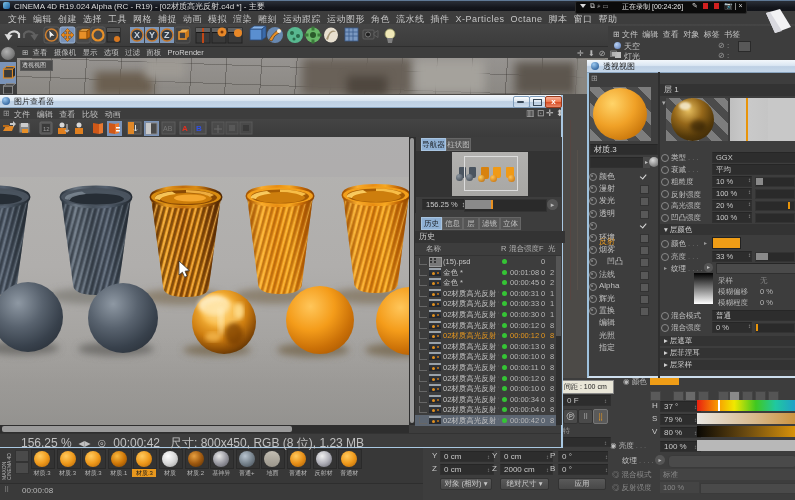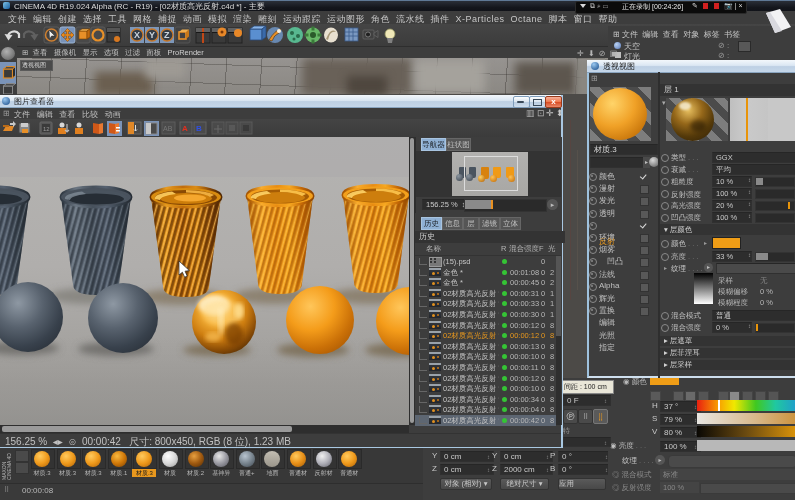--- a/index.html
+++ b/index.html
@@ -283,21 +283,21 @@
 <div class="ab txt" style="left:550px;top:451px;font-size:8px;color:#c8c8c8">P</div>
 <div class="ab fld" style="left:558px;top:451px;width:46px;height:9px">0 °<span style="float:right;color:#888;font-size:6px">↕</span></div>
 <div class="ab txt" style="left:432px;top:464px;font-size:8px;color:#c8c8c8">Z</div>
 <div class="ab fld" style="left:440px;top:464px;width:46px;height:9px">0 cm<span style="float:right;color:#888;font-size:6px">↕</span></div>
 <div class="ab txt" style="left:492px;top:464px;font-size:8px;color:#c8c8c8">Z</div>
 <div class="ab fld" style="left:500px;top:464px;width:45px;height:9px">2000 cm<span style="float:right;color:#888;font-size:6px">↕</span></div>
 <div class="ab txt" style="left:550px;top:464px;font-size:8px;color:#c8c8c8">B</div>
 <div class="ab fld" style="left:558px;top:464px;width:46px;height:9px">0 °<span style="float:right;color:#888;font-size:6px">↕</span></div>
 <div class="ab" style="left:440px;top:478px;width:50px;height:10px;background:linear-gradient(#5a5a5a,#484848);border:1px solid #333;border-radius:2px;color:#c8c8c8;font-size:7.5px;line-height:10px;text-align:center">对象 (相对) ▾</div>
 <div class="ab" style="left:500px;top:478px;width:47px;height:10px;background:linear-gradient(#5a5a5a,#484848);border:1px solid #333;border-radius:2px;color:#c8c8c8;font-size:7.5px;line-height:10px;text-align:center">绝对尺寸 ▾</div>
-<div class="ab" style="left:558px;top:478px;width:46px;height:10px;background:linear-gradient(#5a5a5a,#484848);border:1px solid #333;border-radius:2px;color:#c8c8c8;font-size:7.5px;line-height:10px;text-align:left">应用</div>
+<div class="ab" style="left:558px;top:478px;width:46px;height:10px;background:linear-gradient(#5a5a5a,#484848);border:1px solid #333;border-radius:2px;color:#c8c8c8;font-size:7.5px;line-height:10px;text-align:center">应用</div>
 
 <div id="attrpanel" class="ab" style="left:608px;top:378px;width:187px;height:122px;background:#3d3d3d"></div>
 <div class="ab" style="left:561px;top:378px;width:47px;height:70px;background:#3d3d3d"></div>
 <div class="ab txt" style="left:623px;top:377px;font-size:7.5px;color:#b8b8b8">◉ 颜色</div>
 <div class="ab" style="left:650px;top:378px;width:29px;height:7px;background:#ef9d16"></div>
 <div class="ab" style="left:650px;top:391px;width:9px;height:8px;background:#5a5a5a;border:1px solid #444"></div>
 <div class="ab" style="left:673px;top:391px;width:9px;height:8px;background:#5a5a5a;border:1px solid #444"></div>
 <div class="ab" style="left:685px;top:391px;width:9px;height:8px;background:#6a6a6a;border:1px solid #444"></div>
 <div class="ab" style="left:698px;top:391px;width:9px;height:8px;background:#555;border:1px solid #444"></div>
 <div class="ab" style="left:718px;top:391px;width:9px;height:8px;background:#555;border:1px solid #444"></div>
@@ -585,21 +585,21 @@
  <path d="M179 124 l0 14 3.4-2.8 2.2 5 2.6-1.2 -2.2-4.8 4.4-.6z" fill="#fff" stroke="#222" stroke-width=".7"></path>
 </svg>
 
 <div class="ab" style="left:409px;top:137px;width:6px;height:288px;background:#2e2e2e"></div>
 <div class="ab" style="left:410px;top:138px;width:4px;height:285px;background:#9a9a9a;border-radius:2px"></div>
 
 <div class="ab" style="left:0;top:425px;width:409px;height:8px;background:#2e2e2e"></div>
 <div class="ab" style="left:2px;top:426px;width:290px;height:6px;background:#9a9a9a;border-radius:2px"></div>
 
 <div class="ab" style="left:0;top:433px;width:561px;height:13px;background:#3d3d3d;border-top:1px solid #333"></div>
-<div class="ab txt" style="left:5px;top:435px;font-size:10px;color:#c0c0c0">156.25 %&nbsp; ◂▸&nbsp; ⊙&nbsp; 00:00:42&nbsp;&nbsp; 尺寸: 800x450, RGB (8 位), 1.23 MB</div>
+<div class="ab txt" style="left:21px;top:435px;font-size:12px;color:#c0c0c0">156.25 %&nbsp; ◂▸&nbsp; ⊙&nbsp; 00:00:42&nbsp;&nbsp; 尺寸: 800x450, RGB (8 位), 1.23 MB</div>
 
 <div class="ab" style="left:415px;top:137px;width:146px;height:288px;background:#3d3d3d;border-left:1px solid #2e2e2e"></div>
 <div class="ab" style="left:421px;top:138px;width:23px;height:11px;background:#8fb0d4;border:1px solid #a8c4e0;color:#15181c;font-size:7.5px;line-height:11px;text-align:center">导航器</div>
 <div class="ab" style="left:446px;top:138px;width:23px;height:11px;background:#555;border:1px solid #666;color:#c0c0c0;font-size:7.5px;line-height:11px;text-align:center">柱状图</div>
 <div class="ab" style="left:416px;top:151px;width:145px;height:46px;background:#333"></div>
 <div class="ab" style="left:452px;top:152px;width:76px;height:44px;background:linear-gradient(#b2b1af,#a8a7a4);overflow:hidden">
   <div class="ab" style="left:7px;top:15px;width:7px;height:11px;background:#4a545f;border-radius:1px 1px 2px 2px"></div>
   <div class="ab" style="left:17px;top:15px;width:7px;height:11px;background:#4a545f;border-radius:1px 1px 2px 2px"></div>
   <div class="ab" style="left:29px;top:15px;width:8px;height:12px;background:#d8820e;border-radius:1px 1px 2px 2px"></div>
   <div class="ab" style="left:41px;top:15px;width:8px;height:11px;background:#f09a16;border-radius:1px 1px 2px 2px"></div>

